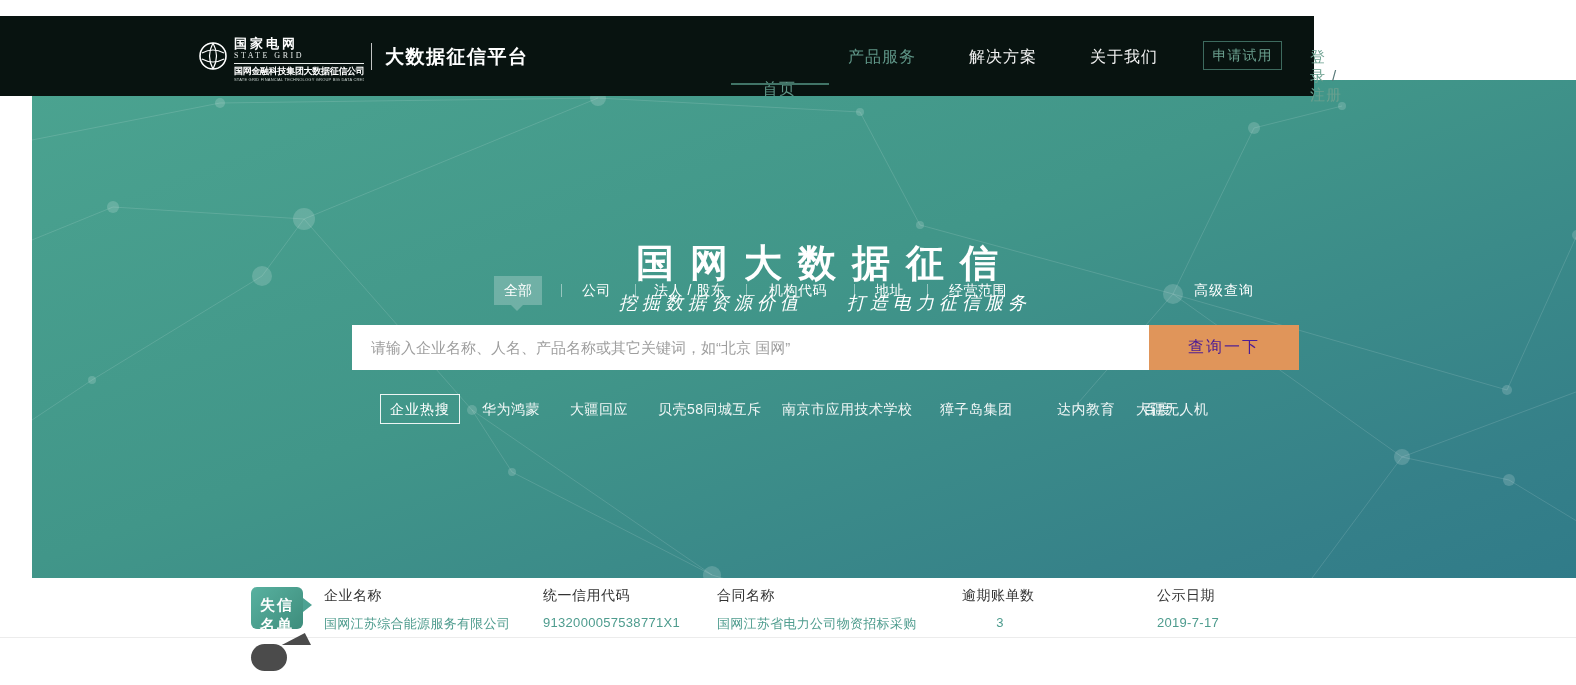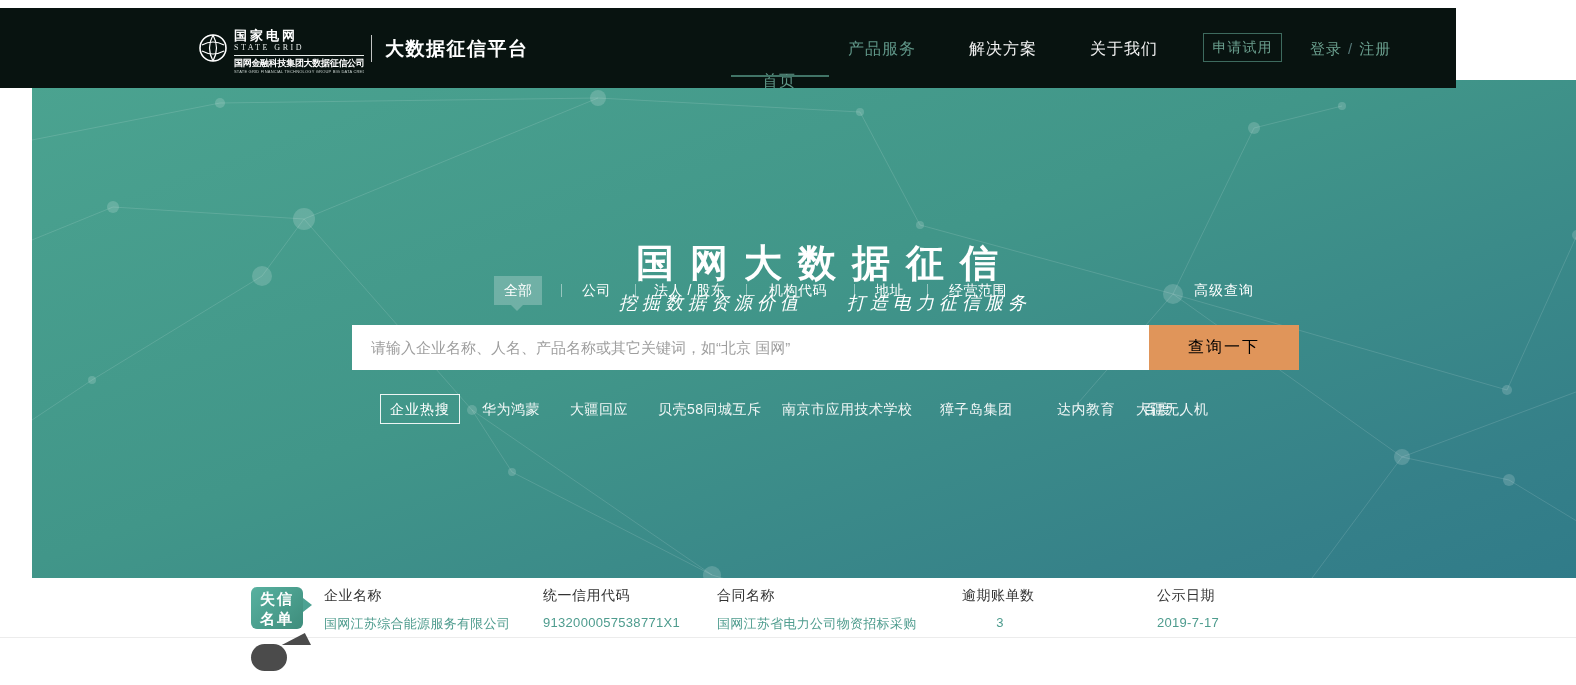--- a/index.html
+++ b/index.html
@@ -1,20 +1,20 @@
 <!DOCTYPE html>
 <html><head>
 <meta charset="utf-8">
 <style>
   * { margin:0; padding:0; box-sizing:border-box; }
   body { font-family:"Liberation Sans","DejaVu Sans",sans-serif; background:#222; }
   .page { position:relative; width:1576px; height:685px; overflow:hidden; background:#fff; margin:0 auto; }
 
   
-  .navbar { position:absolute; left:0; top:8px; width:1456px; height:80px; background:#081310; z-index:30; }
+  .navbar { position:absolute; left:0; top:16px; width:1314px; height:80px; background:#081310; z-index:30; }
   .logo-mark { position:absolute; left:198px; top:25px; width:30px; height:30px; }
   .logo-text { position:absolute; left:234px; top:20px; width:132px; color:#fff; }
   .logo-org { font-size:13px; font-weight:bold; letter-spacing:3px; line-height:15px; }
   .logo-org-en { font-family:"Liberation Serif",serif; font-size:8px; letter-spacing:2.5px; color:#e4e9e7; line-height:9px; }
   .logo-rule { width:130px; height:1px; background:#e8ecea; margin:3px 0 2px 0; }
   .logo-company { font-size:9px; font-weight:bold; letter-spacing:-0.3px; white-space:nowrap; line-height:11px; }
   .logo-company-en { font-size:4px; color:#c9d2cf; white-space:nowrap; overflow:hidden; width:130px; line-height:5px; letter-spacing:0.2px; }
   .nav-divider { position:absolute; left:371px; top:27px; width:1px; height:27px; background:rgba(255,255,255,0.75); }
   .platform-title { position:absolute; left:385px; top:28px; font-size:19px; font-weight:bold; color:#fff; letter-spacing:1.5px; }
   .nav-link { position:absolute; top:31px; font-size:16px; color:#f2f2f2; cursor:pointer; letter-spacing:1px; }
@@ -45,34 +45,34 @@
   .tab-1 { left:550px; } .tab-2 { left:622px; } .tab-3 { left:737px; } .tab-4 { left:843px; } .tab-5 { left:917px;text-align:center; }
   .tab-sep { position:absolute; top:204px; width:1px; height:13px; background:rgba(255,255,255,0.45); }
   .sep-0 { left:529px; } .sep-1 { left:603px; } .sep-2 { left:714px; } .sep-3 { left:822px; } .sep-4 { left:895px; }
   .advanced { position:absolute; left:1162px; top:202px; font-size:14px; color:#fff; cursor:pointer; letter-spacing:1px; }
 
   
   .search-input { position:absolute; left:320px; top:245px; width:931px; height:45px; border:0; outline:none;
     background:#fff; padding:0 19px; font-size:15px; color:#333; font-family:"Liberation Sans",sans-serif; }
   .search-input::placeholder { color:#9e9e9e; }
   .search-btn { position:absolute; left:1117px; top:245px; width:150px; height:45px; border:0; background:#e0955a;
-    color:#000000; font-size:16px; letter-spacing:2px; cursor:pointer; font-family:"Liberation Sans",sans-serif; }
+    color:#4c1d95; font-size:16px; letter-spacing:2px; cursor:pointer; font-family:"Liberation Sans",sans-serif; }
 
   
   .hot-label { position:absolute; left:348px; top:314px; width:80px; height:30px; border:1px solid rgba(255,255,255,0.9);
     color:#fff; font-size:14px; text-align:center; line-height:28px; letter-spacing:1px; cursor:default; }
   .hot-item { position:absolute; top:321px; font-size:14px; color:rgba(255,255,255,0.92); cursor:pointer; letter-spacing:0.5px; }
   .hot-0 { left:450px; } .hot-1 { left:538px; } .hot-2 { left:626px; } .hot-3 { left:750px; }
   .hot-4 { left:908px; } .hot-5 { left:1025px; } .hot-6 { left:1111px; } .hot-7 { left:1104px; }
 
   
   .footer { position:absolute; left:0; top:578px; width:1576px; height:107px; background:#fff; }
   .badge { position:absolute; left:251px; top:9px; width:52px; height:42px; border-radius:6px;
     background:linear-gradient(135deg,#58b1a0,#3e8d7c); color:#fff; font-size:15px; font-weight:bold;
-    text-align:center; line-height:20px; padding-top:2px; letter-spacing:2px; }
+    text-align:center; line-height:20px; padding-top:8px; letter-spacing:2px; }
   .badge-arrow { position:absolute; left:52px; top:11px; width:9px; height:14px; background:#4da293;
     clip-path:polygon(0 0, 100% 50%, 0 100%); }
   .col { position:absolute; top:9px; }
   .col-h { font-size:14px; color:#333; font-weight:500; letter-spacing:0.5px; }
   .col-v { font-size:13px; color:#4e9c8e; margin-top:10px; letter-spacing:0.3px; }
   .col-0 { left:324px; } .col-1 { left:543px; } .col-2 { left:717px; }
   .col-3 { left:962px; width:76px; } .col-3 .col-v { text-align:center; }
   .col-4 { left:1157px; }
   .footer-rule { position:absolute; left:0; top:59px; width:1576px; height:1px; background:#ececec; }
   .tooltip { position:absolute; left:251px; top:66px; height:27px; background:#4b4b4b; border-radius:14px;

